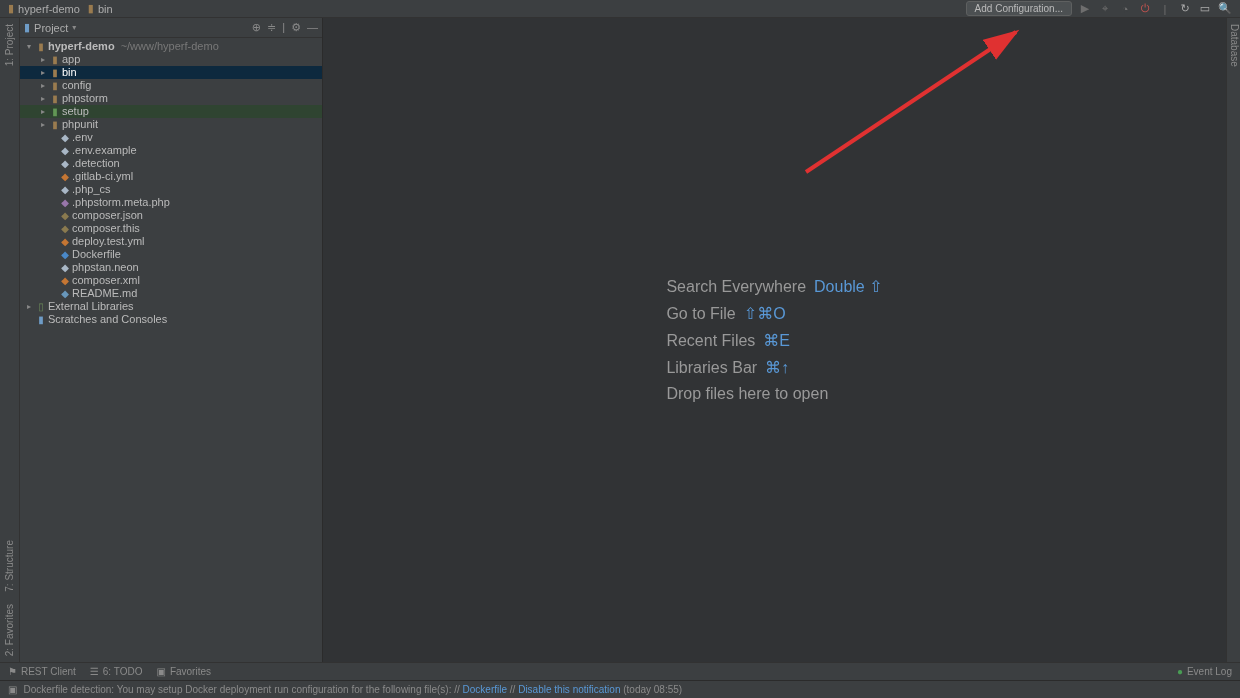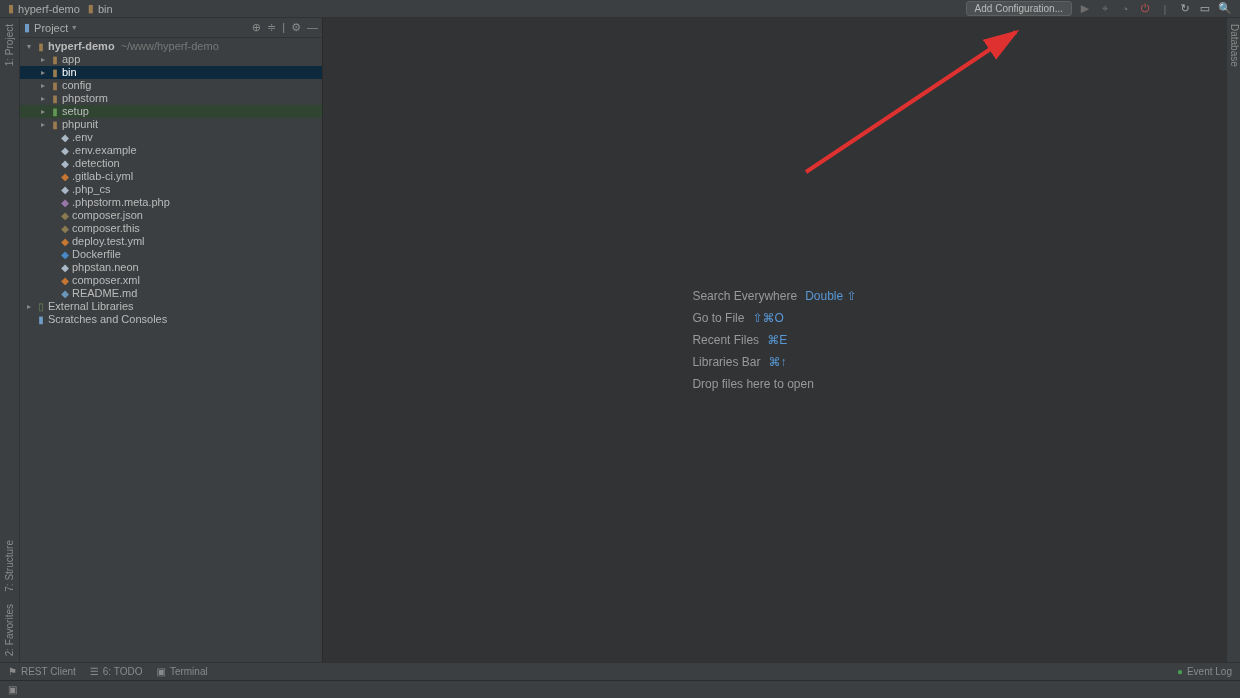--- a/index.html
+++ b/index.html
@@ -178,21 +178,21 @@
       display: flex;
       align-items: center;
       justify-content: center;
     }
     .empty-hints {
       text-align: left;
       color: #888888;
     }
     .empty-hints .hint-row {
       margin: 8px 16px;
-      font-size: 12px;
+      font-size: 16px;
       color: #999;
     }
     .empty-hints .shortcut {
       color: #5998d6;
       margin-left: 8px;
     }
     
     .red-arrow {
       position: absolute;
       top: 4px;
@@ -434,25 +434,28 @@
   <div class="tool-btn">
     <span>⚑</span>
     <span>REST Client</span>
   </div>
   <div class="tool-btn">
     <span>☰</span>
     <span>6: TODO</span>
   </div>
   <div class="tool-btn">
     <span>▣</span>
-    <span>Terminal</span>
+    <span>Favorites</span>
   </div>
   <div class="right">
     <div class="tool-btn">
       <span style="color:#499c54">●</span>
       <span>Event Log</span>
     </div>
   </div>
 </div>
 
 <div class="status-bar">
   <span style="margin-right:6px">▣</span>
+  <span class="msg">
+    <span>Dockerfile detection: You may setup Docker deployment run configuration for the following file(s): // </span><span class="link">Dockerfile</span><span> // </span><span class="link">Disable this notification</span><span> (today 08:55)</span>
+  </span>
 </div>
 
 </body></html>

